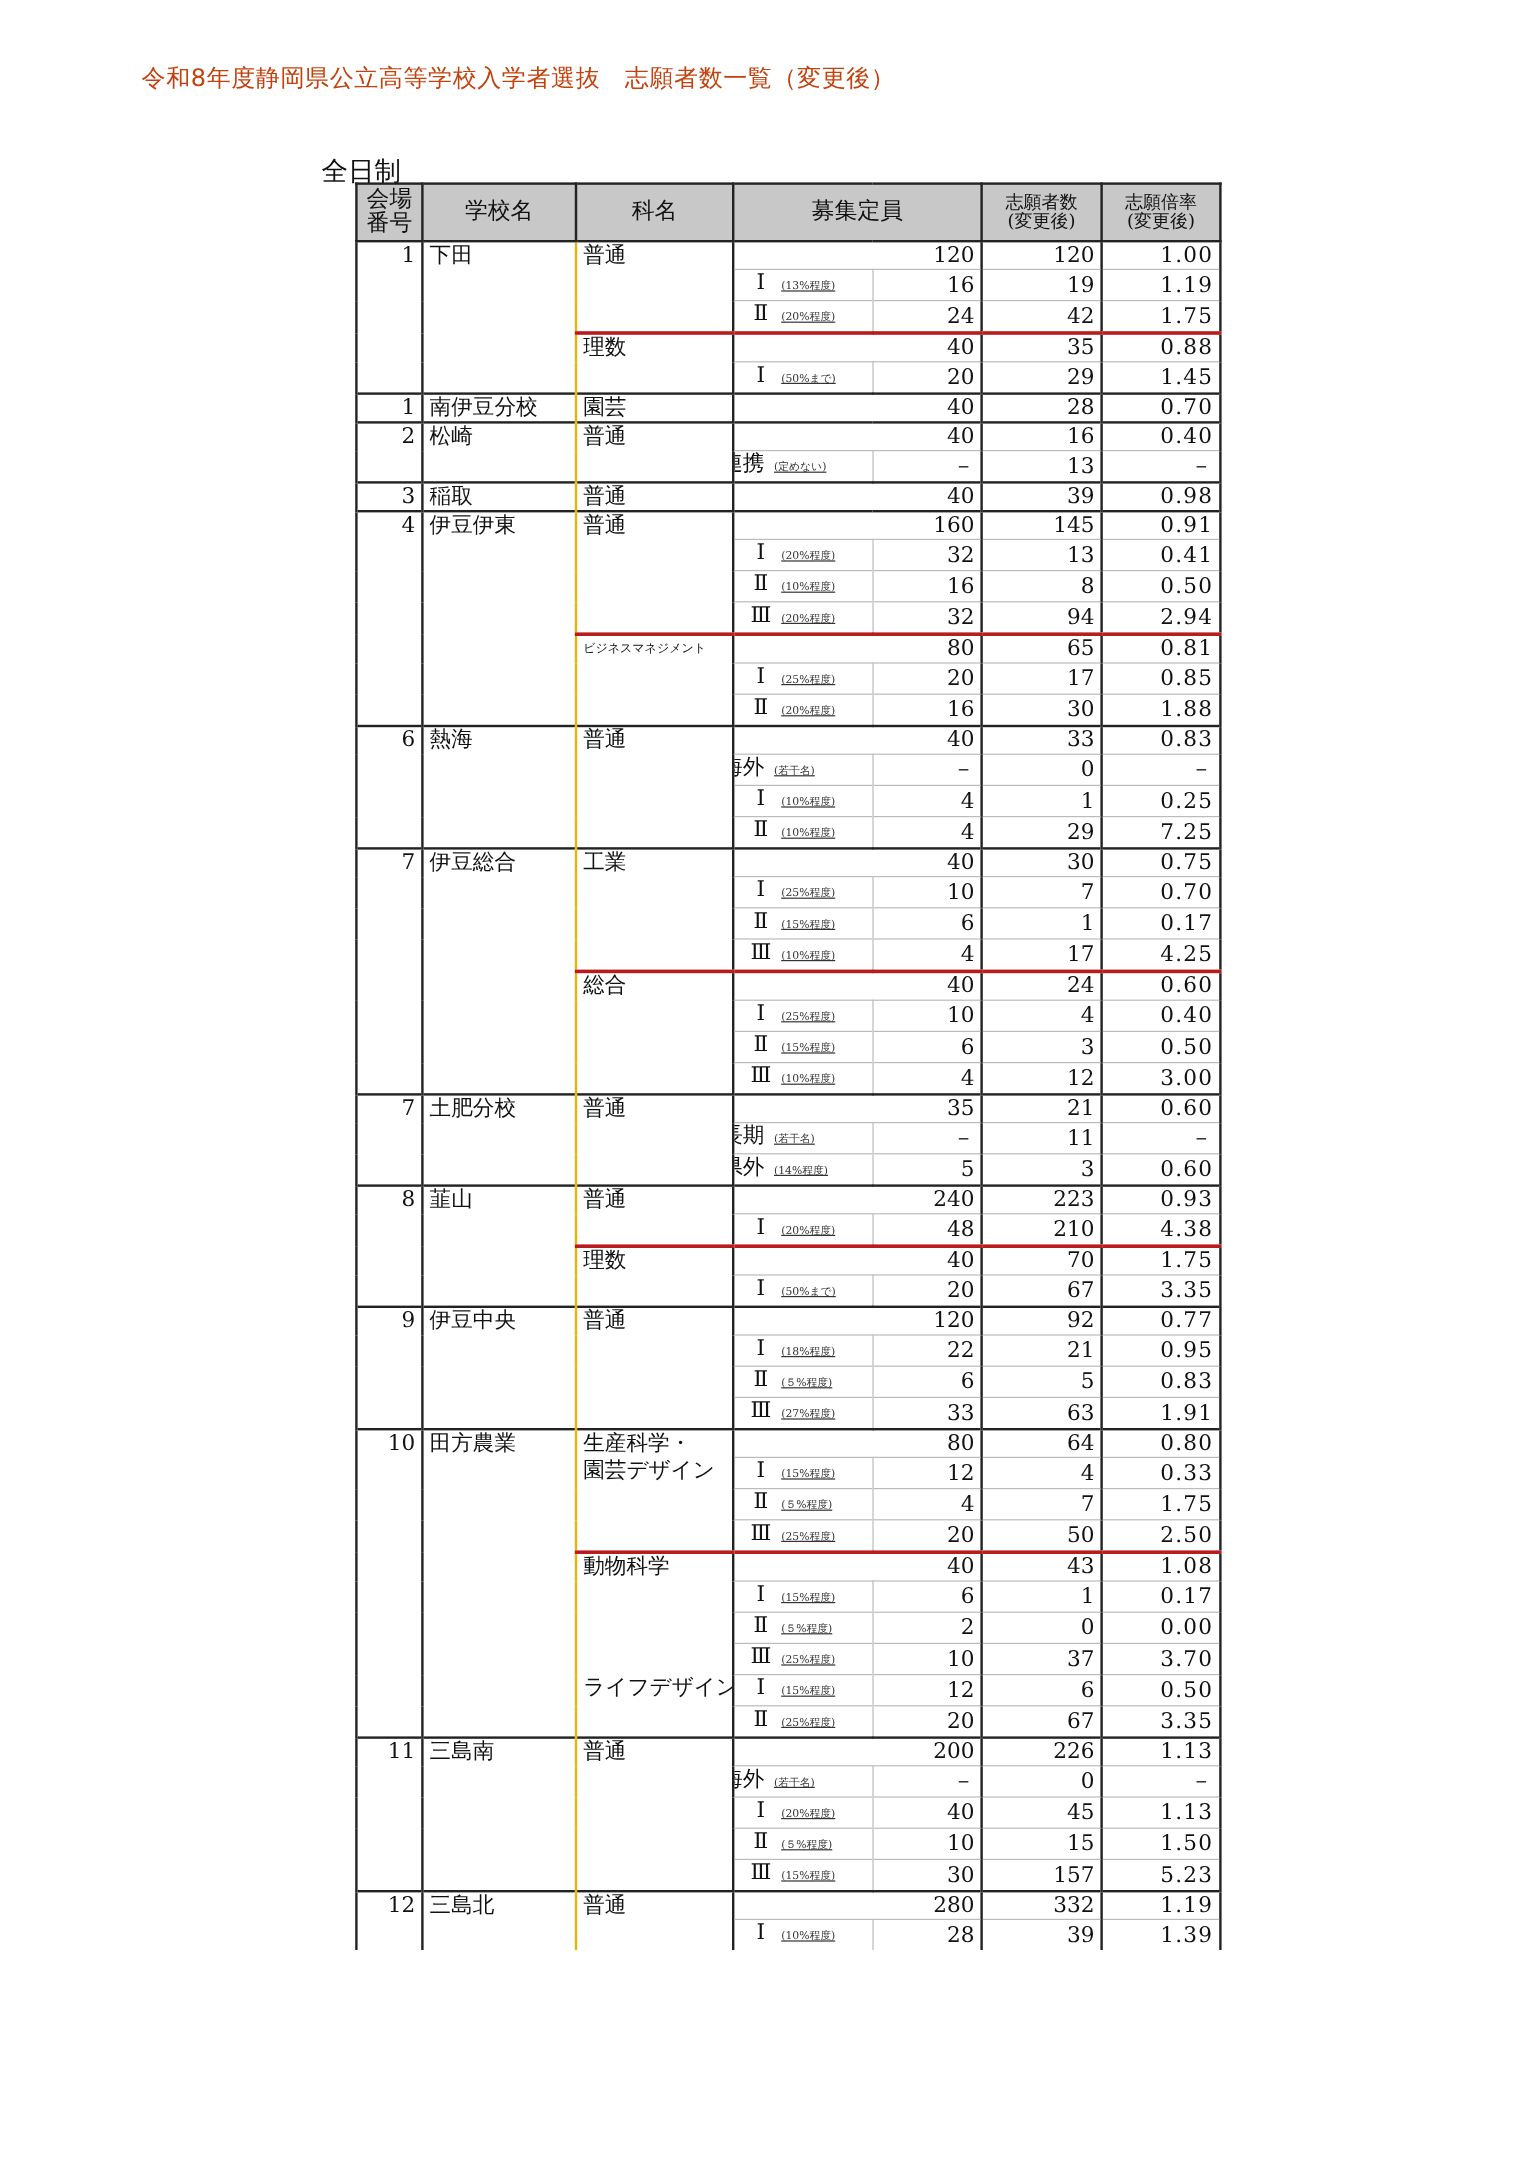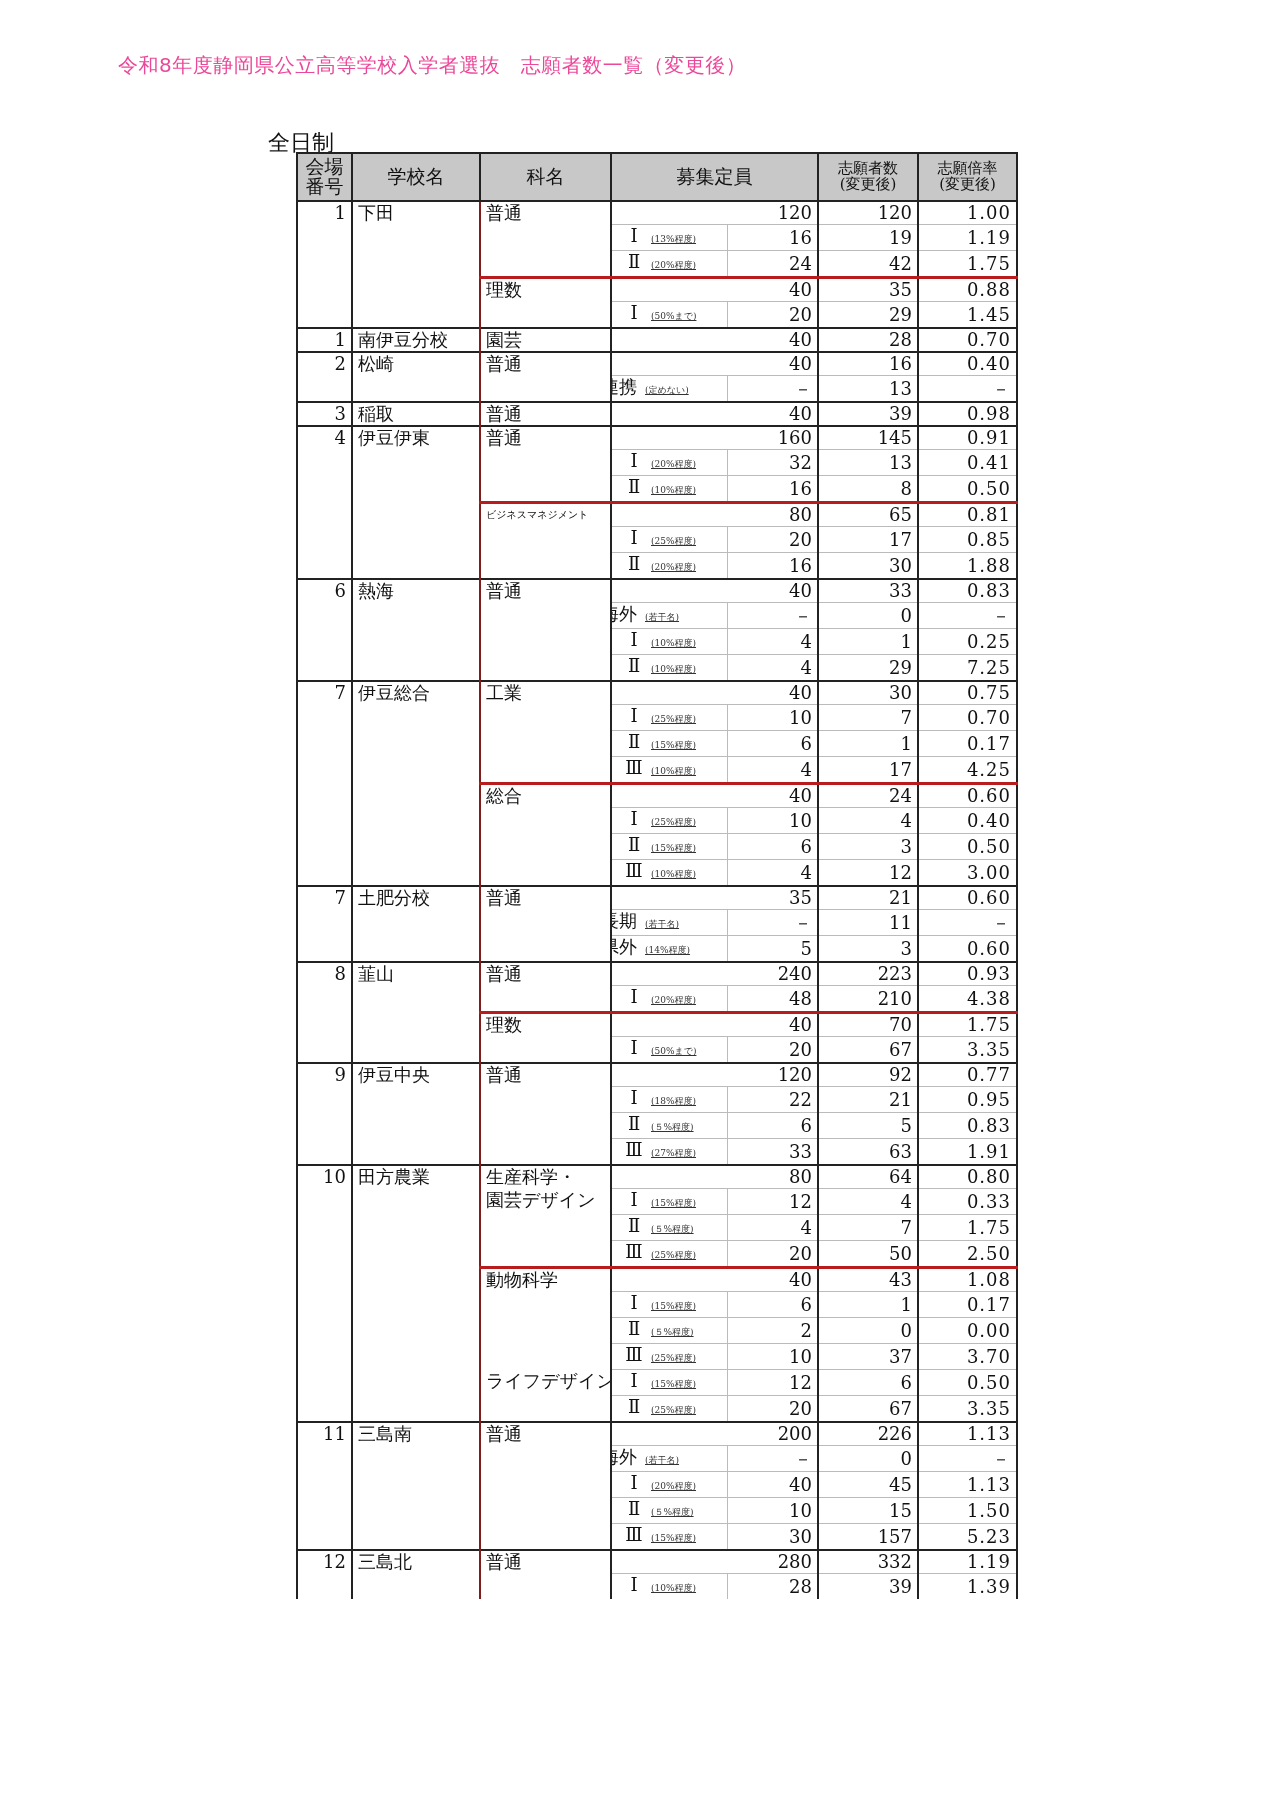--- a/index.html
+++ b/index.html
@@ -1,32 +1,32 @@
 <!DOCTYPE html>
 <html><head>
 <meta charset="utf-8">
 <style>
   html, body { margin:0; padding:0; background:#ffffff; }
   body { width:1280px; height:1810px; position:relative; font-family:"DejaVu Serif","Liberation Serif",serif; color:#111; }
-  .title { position:absolute; left:118px; top:52px; font-family:"DejaVu Sans","Liberation Sans",sans-serif; font-size:20px; letter-spacing:0.5px; color:#ec4899; }
+  .title { position:absolute; left:118px; top:52px; font-family:"DejaVu Sans","Liberation Sans",sans-serif; font-size:20px; letter-spacing:0.5px; color:#c2410c; }
   .section { position:absolute; left:268px; top:128px; font-size:22px; }
   table.t { position:absolute; left:296px; top:152px; border-collapse:collapse; table-layout:fixed; width:720px; }
   table.t col.c1 { width:55px; }
   table.t col.c2 { width:128px; }
   table.t col.c3 { width:131px; }
   table.t col.c4a { width:116px; }
   table.t col.c4b { width:91px; }
   table.t col.c5 { width:100px; }
   table.t col.c6 { width:99px; }
   table.t th { background:#c8c8c8; border:2px solid #222; font-weight:normal; font-size:19px; height:46px; padding:0; line-height:1.05; }
   table.t th.small { font-size:15px; }
   table.t td { height:22px; padding:0 5px; font-size:18px; line-height:22px; white-space:nowrap; overflow:hidden; }
   td.num { text-align:right; }
   td.no { text-align:right; padding-right:10px; border-left:2px solid #222; border-right:2px solid #222; vertical-align:top; }
-  td.school { vertical-align:top; border-right:2px solid #7f1d1d; }
+  td.school { vertical-align:top; border-right:2px solid #eab308; }
   td.course { vertical-align:top; border-right:2px solid #222; }
   td.course.tiny { font-size:10px; }
   td.cap { text-align:right; }
   td.applicants { border-left:2px solid #222; border-right:2px solid #222; text-align:right; }
   td.ratio { border-right:2px solid #222; text-align:right; padding-right:14px; letter-spacing:1px; }
   td.sublabel { border-right:1px solid #bbb; padding-left:20px; }
   td.sublabel .mark { font-size:18px; display:inline-block; width:34px; text-align:center; }
   td.sublabel .mark.kanji { width:44px; text-align:left; margin-left:-16px; }
   td.sublabel .note { font-size:9px; color:#333;text-decoration:underline; }
   tr.sub td.cap, tr.sub td.sublabel, tr.sub td.applicants, tr.sub td.ratio { border-top:1px solid #bbb; }
@@ -166,20 +166,29 @@
       </tr>
       <tr class="sub">
         <td class="no" style="border-top: none;"></td>
         <td class="school" style="border-top: none;"></td>
         <td class="course" style="border-top: none;"></td>
         <td class="sublabel"><span class="mark">Ⅱ</span><span class="note">(10%程度)</span></td>
         <td class="cap num">16</td>
         <td class="applicants">8</td>
         <td class="ratio">0.50</td>
       </tr>
+      <tr class="sub">
+        <td class="no" style="border-top: none;"></td>
+        <td class="school" style="border-top: none;"></td>
+        <td class="course" style="border-top: none;"></td>
+        <td class="sublabel"><span class="mark">Ⅲ</span><span class="note">(20%程度)</span></td>
+        <td class="cap num">32</td>
+        <td class="applicants">94</td>
+        <td class="ratio">2.94</td>
+      </tr>
       <tr class="grp">
         <td class="no" style="border-top: none;"></td>
         <td class="school" style="border-top: none;"></td>
         <td class="course tiny">ビジネスマネジメント</td>
         <td colspan="2" class="cap num">80</td>
         <td class="applicants">65</td>
         <td class="ratio">0.81</td>
       </tr>
       <tr class="sub">
         <td class="no" style="border-top: none;"></td>

